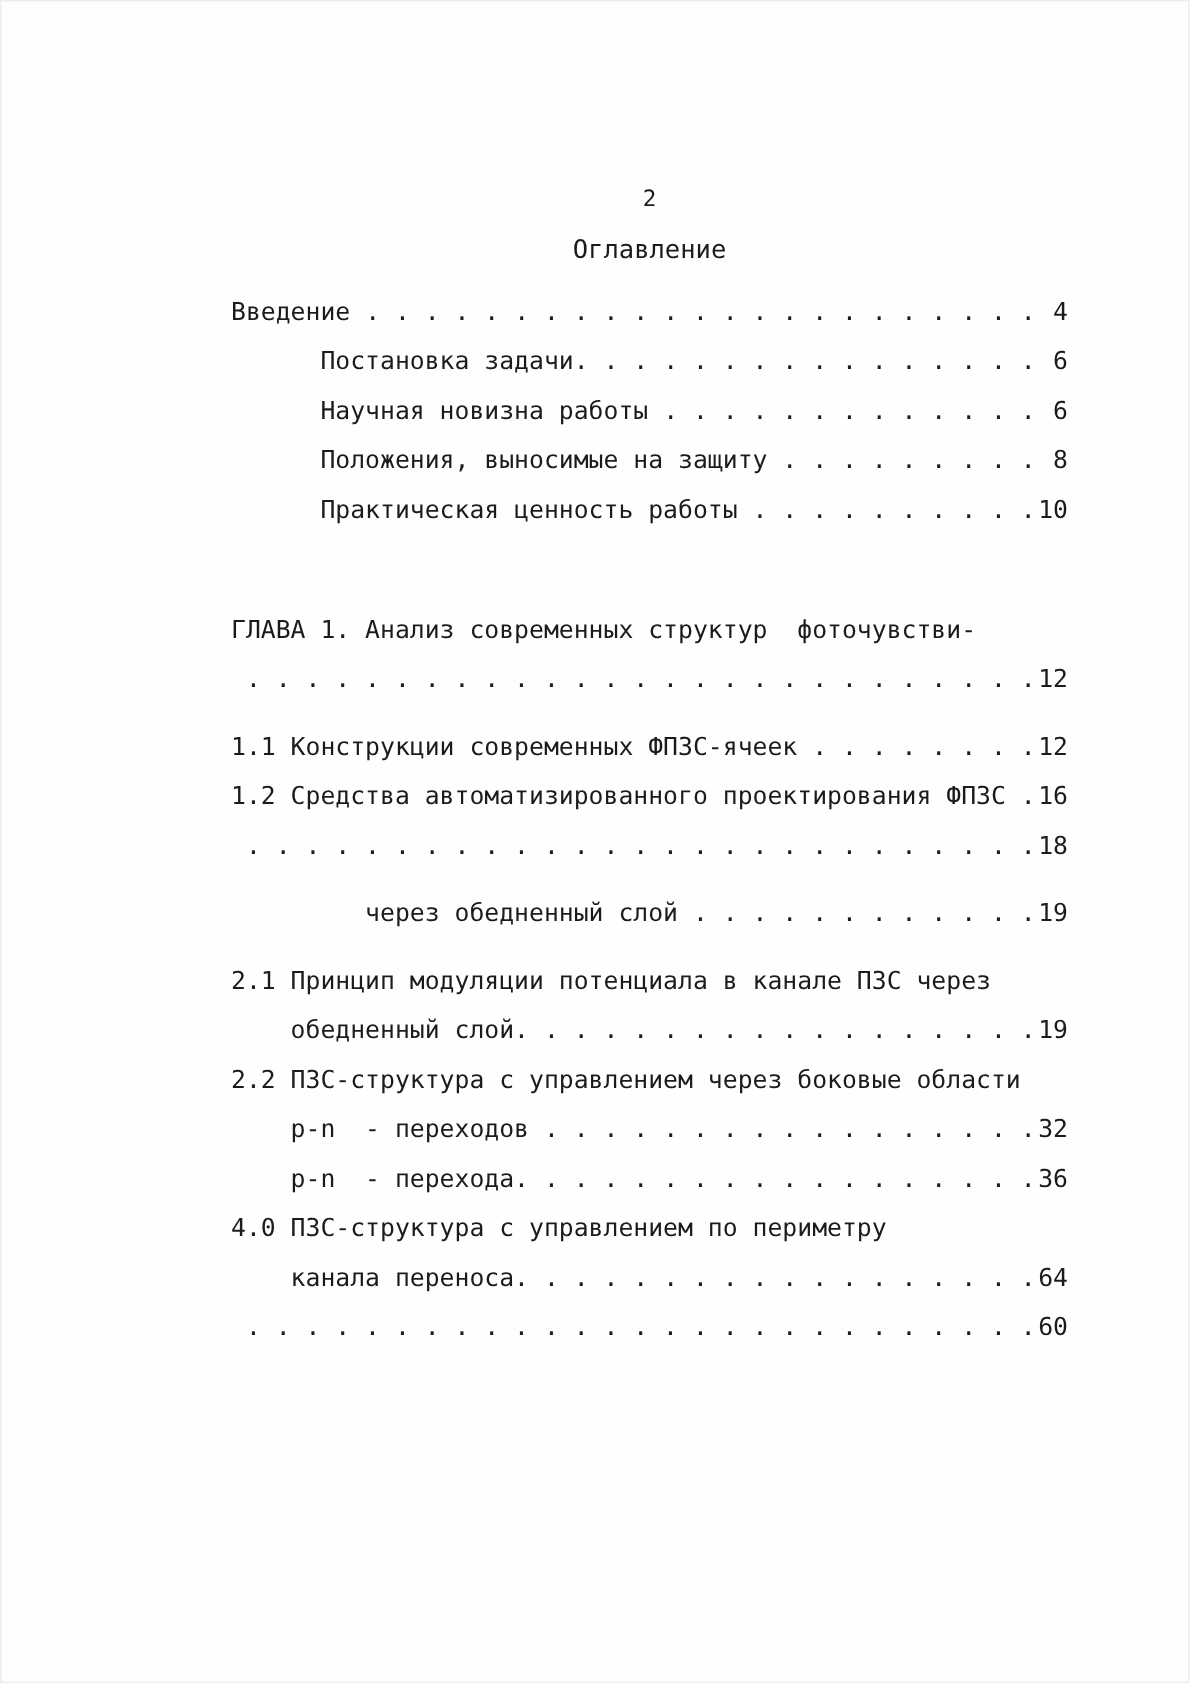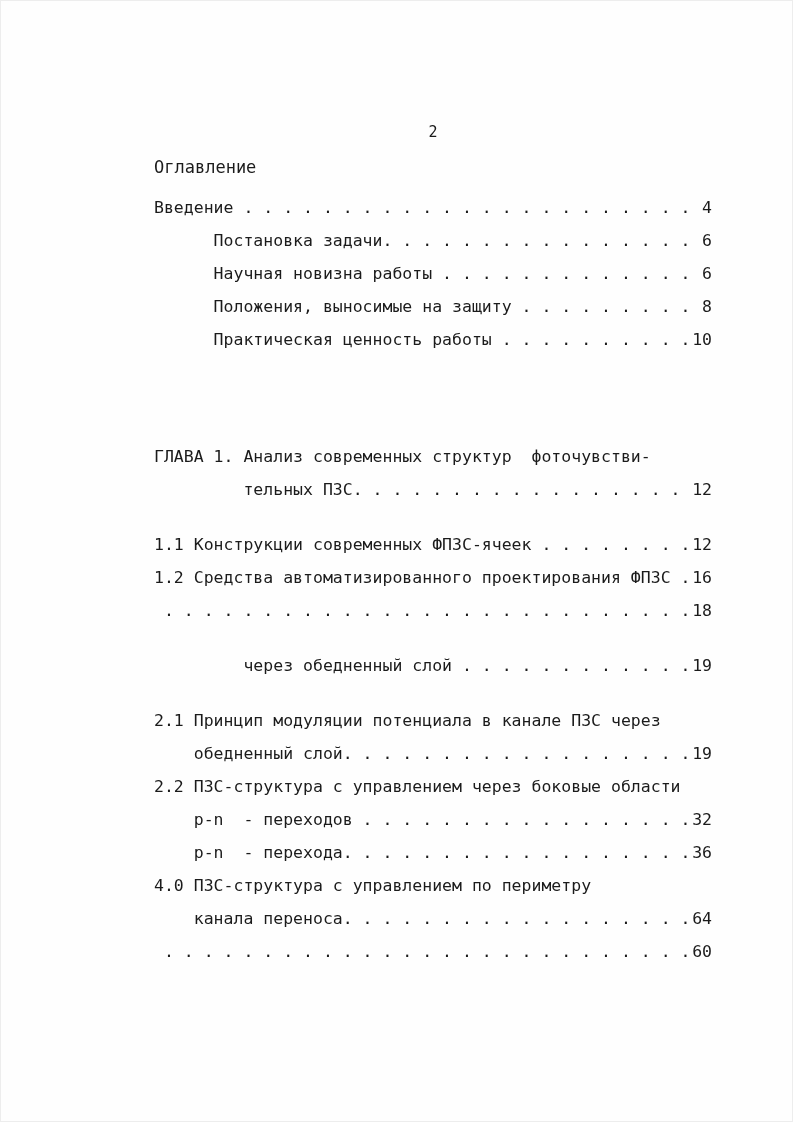--- a/index.html
+++ b/index.html
@@ -28,32 +28,32 @@
     width: 558px;
   }
   .page-num {
     margin-top: 124px;
     text-align: center;
     font-size: 15px;
     line-height: 17px;
   }
   .doc-title {
     margin-top: 17px;
-    text-align: left;
+    text-align: center;
     font-size: 17px;
     line-height: 19px;
   }
   .toc {
     margin-top: 14px;
   }
   .section + .section {
-    margin-top: 22px;
+    margin-top: 12px;
   }
   .section.wide {
-    margin-top: 84px;
+    margin-top: 47px;
   }
   .row {
     display: flex;
     align-items: baseline;
     height: 33px;
     line-height: 33px;
     font-size: 16.5px;
   }
   .label {
     white-space: pre;
@@ -102,21 +102,20 @@
             <span class="label">      Практическая ценность работы</span>
             <span class="leader"> . . . . . . . . . . . . . . . . . . . . . . . . . . . . . . . . . . . . . . . . . . . . . . . . . . . . . . . . . . . . </span>
             <span class="pagenum">10</span>
           </div>
         </div>
         <div class="section wide">
           <div class="row">
             <span class="label">ГЛАВА 1. Анализ современных структур  фоточувстви-</span>
           </div>
           <div class="row">
-            <span class="label">         тельных ПЗС.</span>
             <span class="leader"> . . . . . . . . . . . . . . . . . . . . . . . . . . . . . . . . . . . . . . . . . . . . . . . . . . . . . . . . . . . . </span>
             <span class="pagenum">12</span>
           </div>
         </div>
         <div class="section">
           <div class="row">
             <span class="label">1.1 Конструкции современных ФПЗС-ячеек</span>
             <span class="leader"> . . . . . . . . . . . . . . . . . . . . . . . . . . . . . . . . . . . . . . . . . . . . . . . . . . . . . . . . . . . . </span>
             <span class="pagenum">12</span>
           </div>

